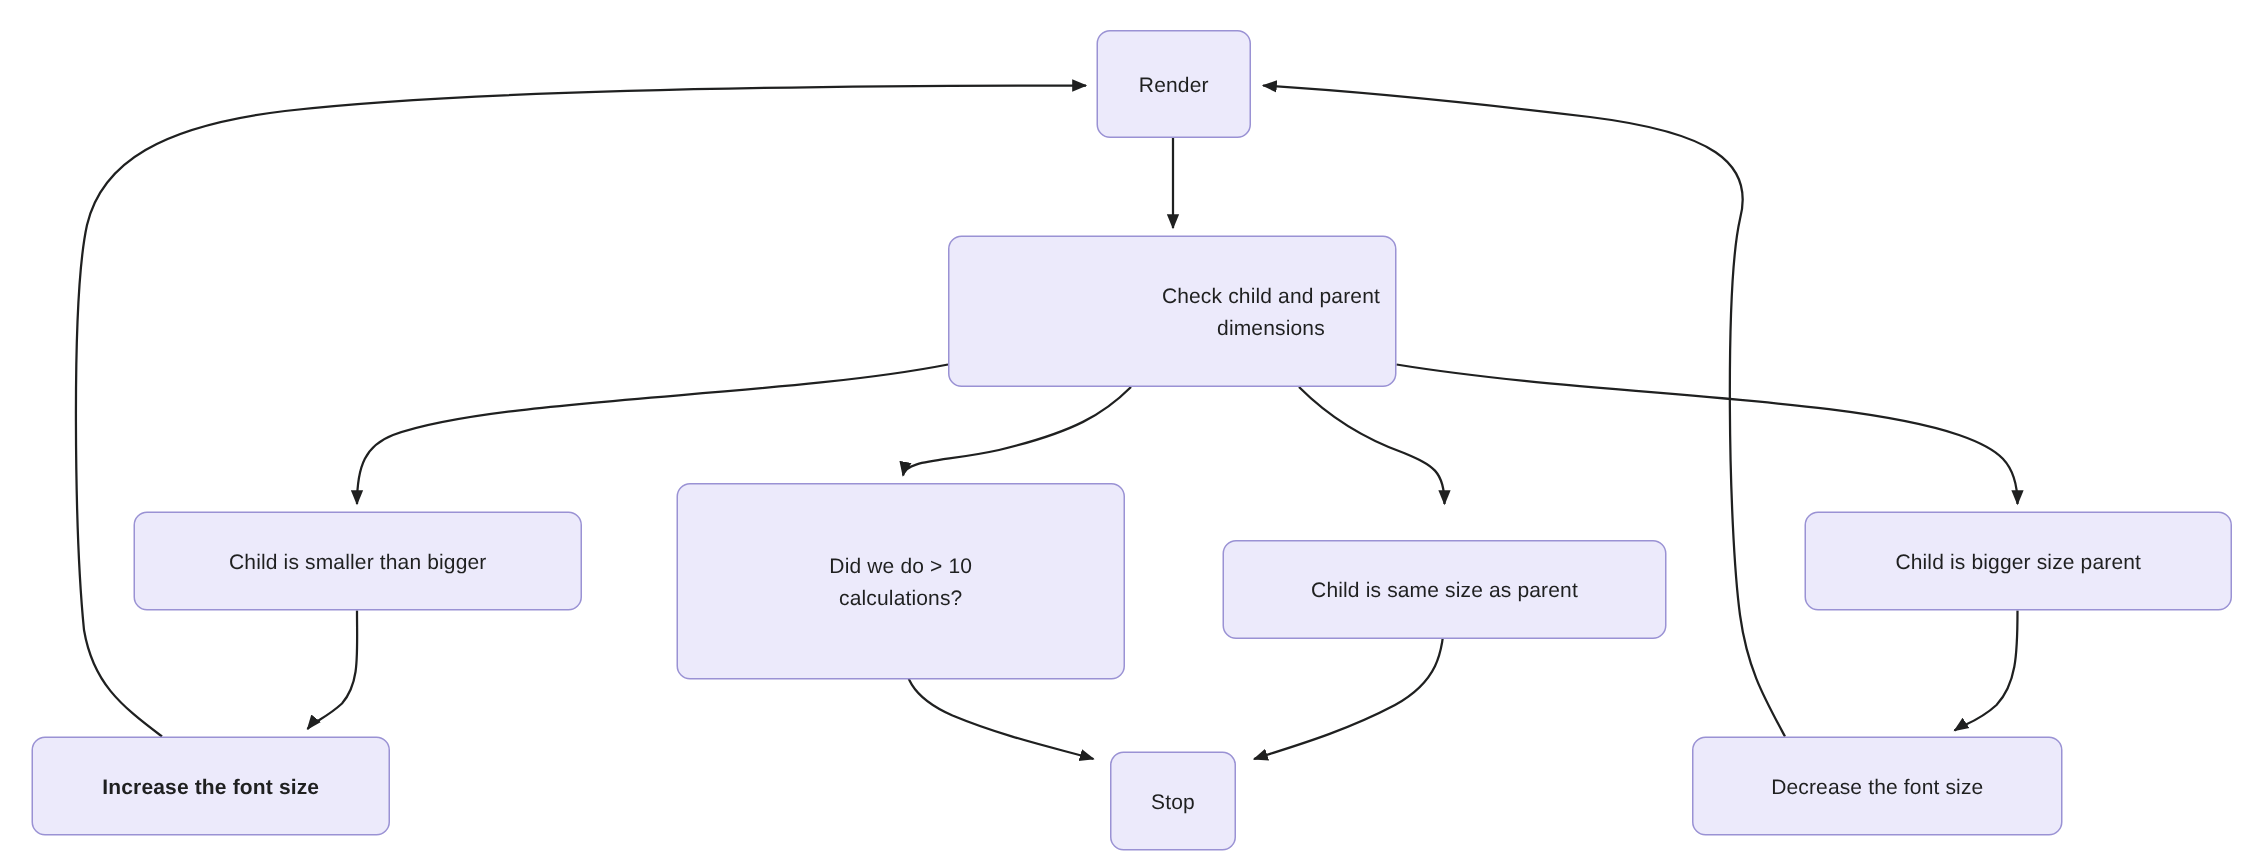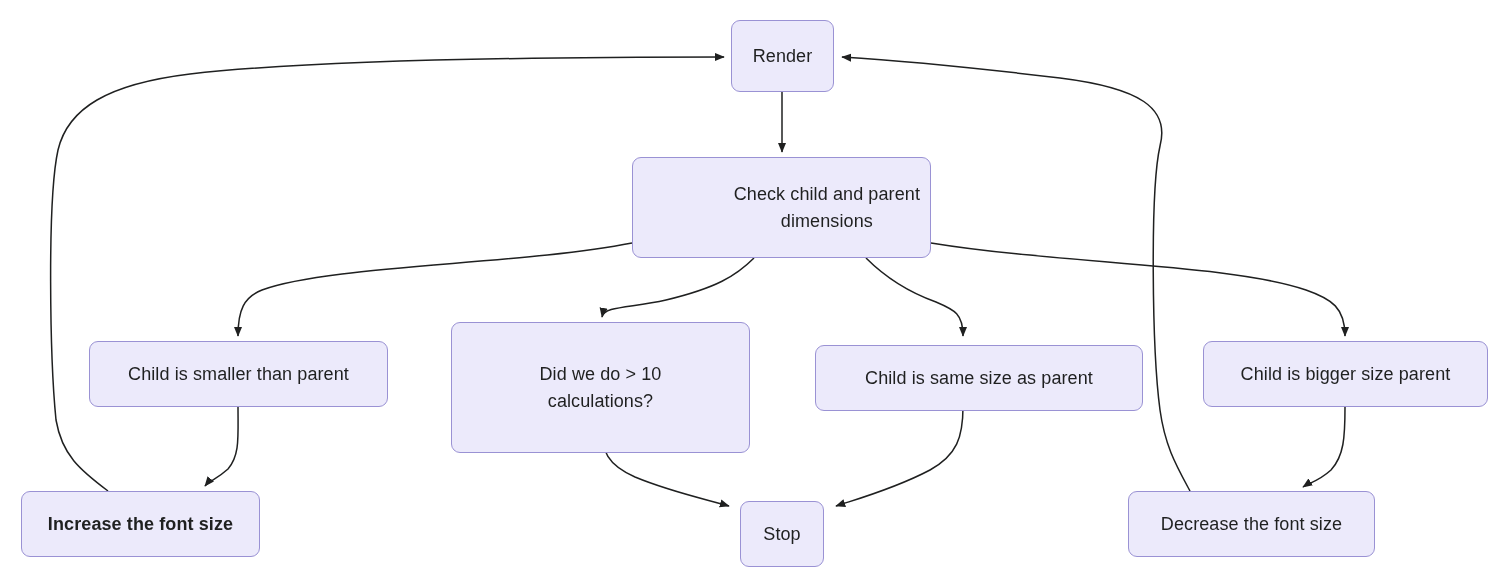--- a/index.html
+++ b/index.html
@@ -32,21 +32,21 @@
     position: absolute;
     box-sizing: border-box;
     display: flex;
     align-items: center;
     justify-content: center;
     text-align: center;
     background: #ECEAFB;
     border: 1.3px solid #9A92D4;
     border-radius: 9px;
     color: #1f2020;
-    font-size: 18px;
+    font-size: 14px;
     line-height: 1.45;
     letter-spacing: 0.1px;
     padding: 4px 10px;
     z-index: 2;
   }
   .node .label {
     display: block;
     white-space: pre-line;
   }
 </style>
@@ -90,29 +90,29 @@
   <div class="node" style="left:731px; top:20px; width:103px; height:72px;">
     <span class="label">Render</span>
   </div>
 
   <div class="node" style="left:632px; top:157px; width:299px; height:101px;justify-content:flex-end;">
     <span class="label">Check child and parent
 dimensions</span>
   </div>
 
   <div class="node" style="left:89px; top:341px; width:299px; height:66px;">
-    <span class="label">Child is smaller than parent</span>
+    <span class="label">Child is smaller than bigger</span>
   </div>
 
   <div class="node" style="left:451px; top:322px; width:299px; height:131px;">
     <span class="label">Did we do &gt; 10
 calculations?</span>
   </div>
 
-  <div class="node" style="left:815px; top:345px; width:328px; height:66px;">
+  <div class="node" style="left:815px; top:360px; width:296px; height:66px;">
     <span class="label">Child is same size as parent</span>
   </div>
 
   <div class="node" style="left:1203px; top:341px; width:285px; height:66px;">
     <span class="label">Child is bigger size parent</span>
   </div>
 
   <div class="node" style="left:21px; top:491px; width:239px; height:66px;font-weight:bold;">
     <span class="label">Increase the font size</span>
   </div>

